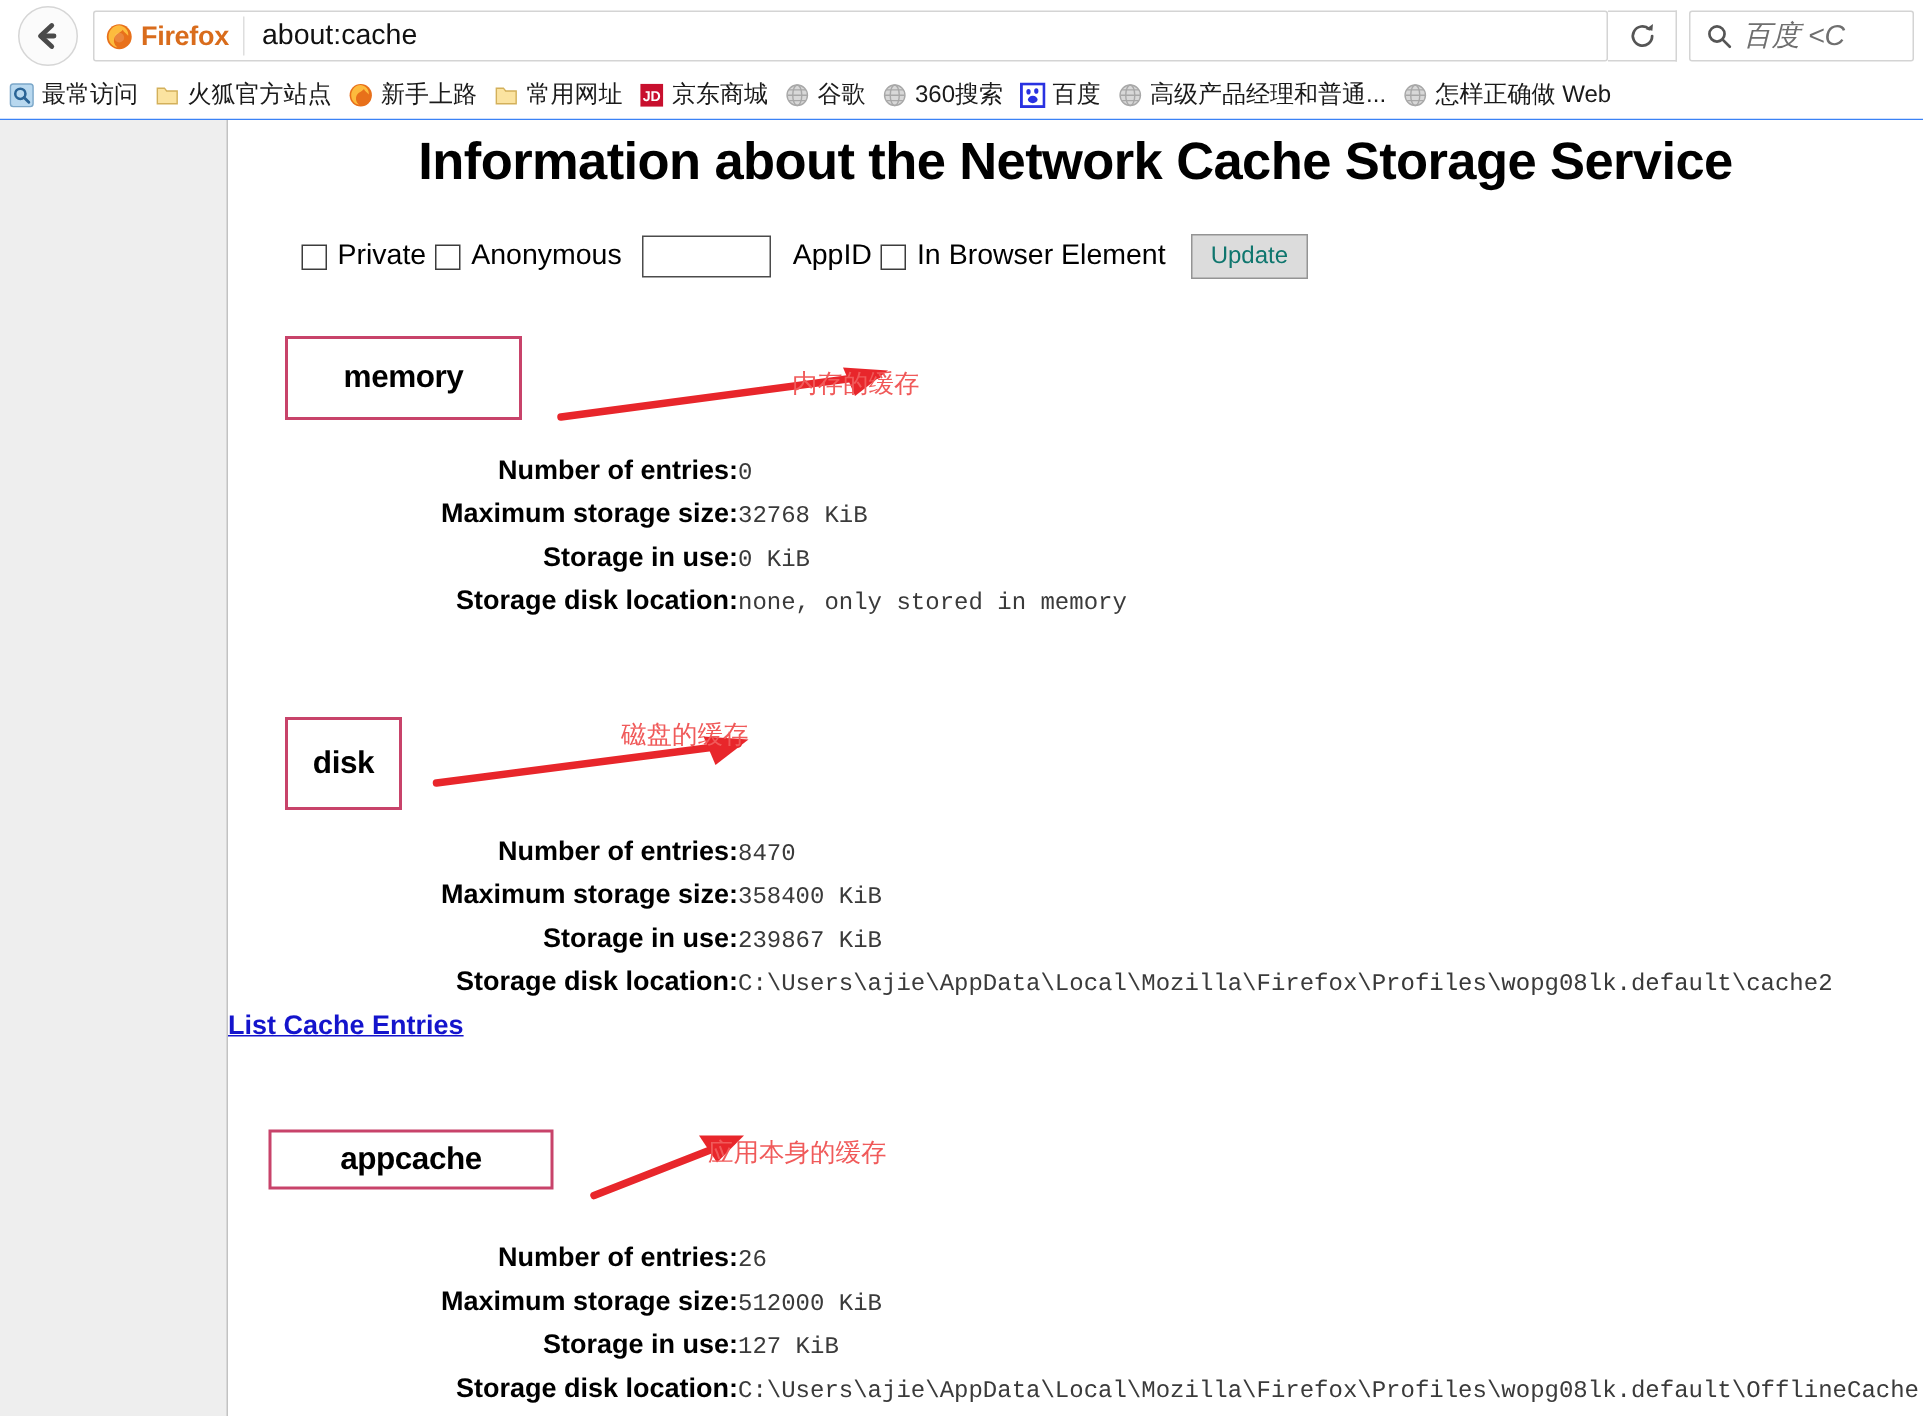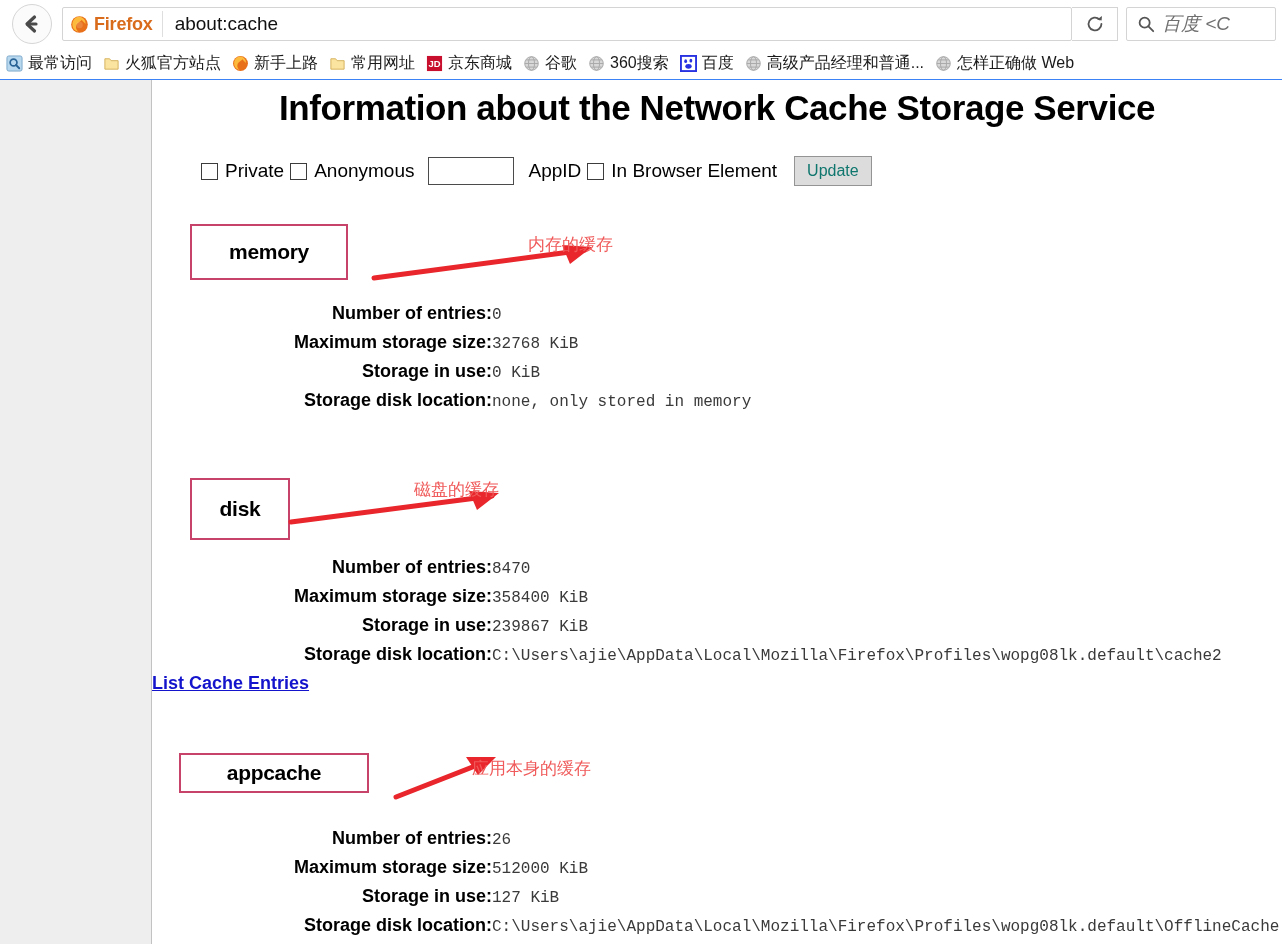--- a/index.html
+++ b/index.html
@@ -402,21 +402,21 @@
 
     <div class="cache-section" style="margin-top:38px;">
       <div class="section-head" style="height:76px;">
         <div class="name-box" style="left:38px; top:0; width:158px; height:56px;">
           <h2>memory</h2>
         </div>
         <svg class="arrow-svg" style="left:218px; top:14px;" width="250" height="46" viewBox="0 0 250 46">
           <path d="M4 40 L215 12" stroke="#e8262b" stroke-width="5" stroke-linecap="round"></path>
           <path d="M222 9 L192 7 L200 26 Z" fill="#e8262b"></path>
         </svg>
-        <span class="annotation" style="left:376px; top:9px;">内存的缓存</span>
+        <span class="annotation" style="left:376px; top:20px;">内存的缓存</span>
       </div>
 
       <table class="stats" style="margin-left:0;">
         <tbody>
             <tr>
           <td class="label" style="width:340px;">Number of entries:</td>
           <td class="value">0</td>
         </tr>
         <tr>
           <td class="label">Maximum storage size:</td>
@@ -429,21 +429,21 @@
         <tr>
           <td class="label">Storage disk location:</td>
           <td class="value">none, only stored in memory</td>
         </tr>
       </tbody>
         </table>
     </div>
 
     <div class="cache-section" style="margin-top:62px;">
       <div class="section-head" style="height:76px;">
-        <div class="name-box" style="left:38px; top:0; width:100px; height:62px;">
+        <div class="name-box" style="left:38px; top:0; width:78px; height:62px;">
           <h2>disk</h2>
         </div>
         <svg class="arrow-svg" style="left:135px; top:8px;" width="240" height="46" viewBox="0 0 240 46">
           <path d="M4 36 L205 10" stroke="#e8262b" stroke-width="5" stroke-linecap="round"></path>
           <path d="M212 7 L182 5 L190 24 Z" fill="#e8262b"></path>
         </svg>
         <span class="annotation" style="left:262px; top:0;">磁盘的缓存</span>
       </div>
 
       <table class="stats">

